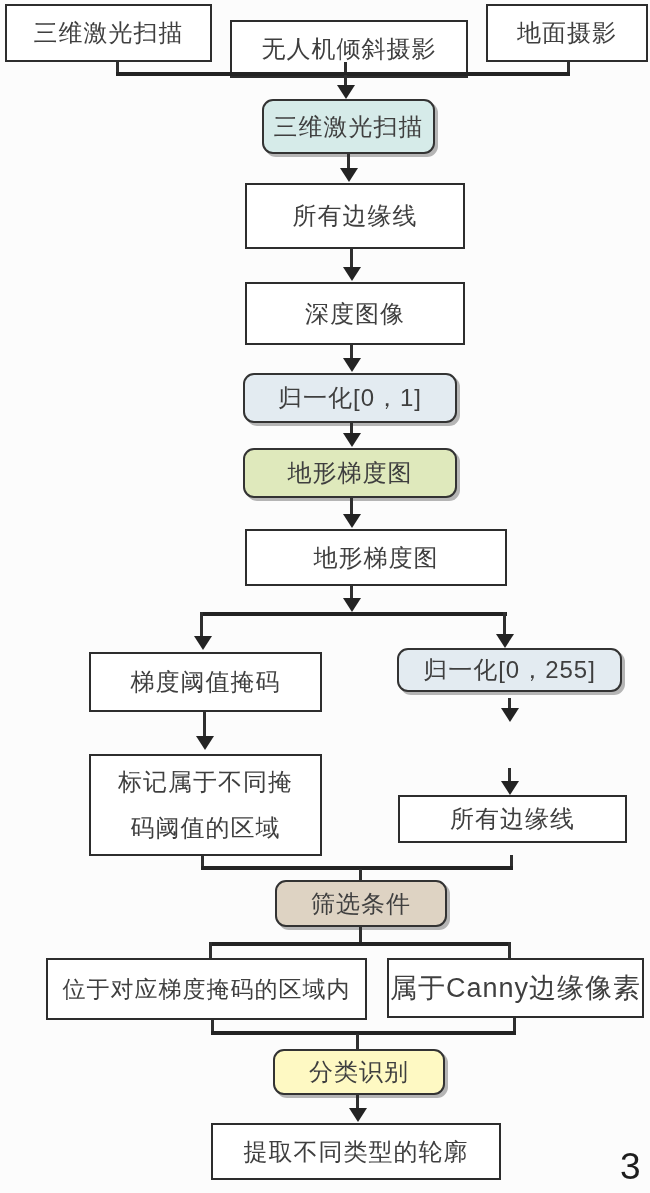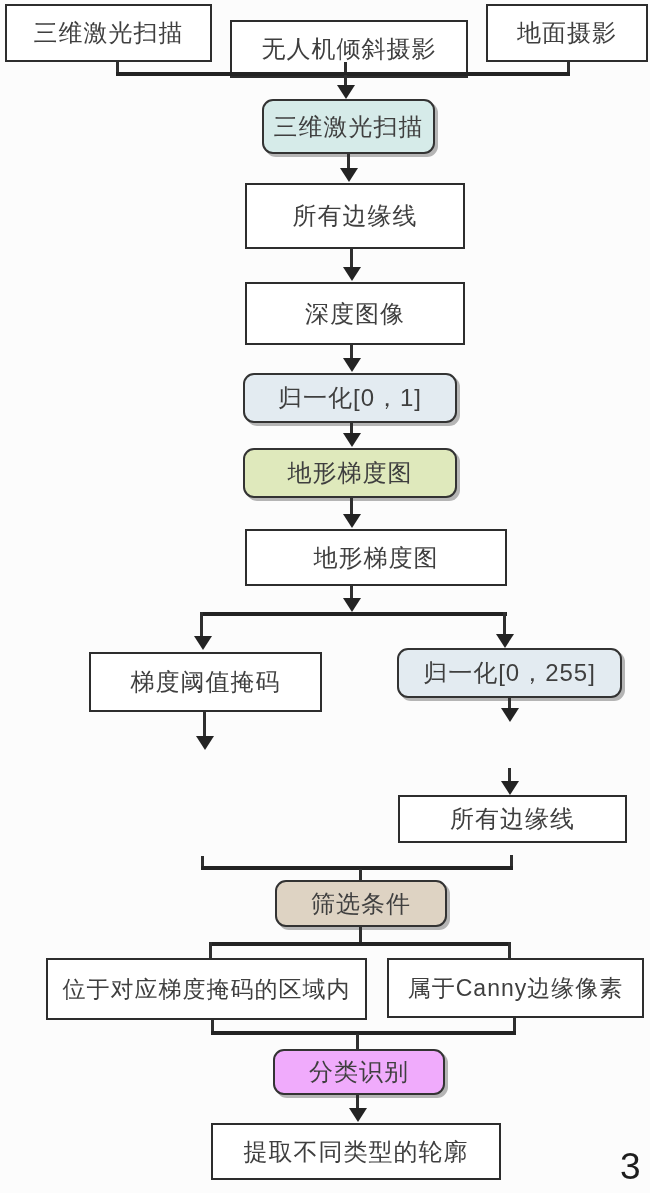--- a/index.html
+++ b/index.html
@@ -64,22 +64,24 @@
   <div class="vline" style="left:200px;top:612px;height:25px"></div>
   <div class="arrow-down" style="left:194px;top:636px"></div>
   <div class="vline" style="left:503px;top:612px;height:23px"></div>
   <div class="arrow-down" style="left:496px;top:634px"></div>
 
   <div class="box" style="left:89px;top:652px;width:233px;height:60px">梯度阈值掩码</div>
 
   <div class="vline" style="left:203px;top:712px;height:25px"></div>
   <div class="arrow-down" style="left:196px;top:736px"></div>
 
+  <div class="box" style="left:89px;top:754px;width:233px;height:102px">标记属于不同掩
+码阈值的区域</div>
 
-  <div class="box rounded" style="left: 397px; top: 648px; width: 225px; height: 50px; background: rgb(227, 235, 241);">归一化[0，255]</div>
+  <div class="box rounded" style="left: 397px; top: 648px; width: 225px; height: 44px; background: rgb(227, 235, 241);">归一化[0，255]</div>
 
   <div class="vline" style="left:508px;top:698px;height:12px"></div>
   <div class="arrow-down" style="left:501px;top:708px"></div>
 
 
   <div class="vline" style="left:508px;top:768px;height:14px"></div>
   <div class="arrow-down" style="left:501px;top:781px"></div>
 
   <div class="box" style="left:398px;top:795px;width:229px;height:48px">所有边缘线</div>
 
@@ -89,28 +91,28 @@
   <div class="vline" style="left:359px;top:869px;height:11px"></div>
 
   <div class="box rounded" style="left: 275px; top: 880px; width: 172px; height: 47px; background: rgb(222, 211, 195);">筛选条件</div>
 
   <div class="vline" style="left:359px;top:927px;height:18px"></div>
   <div class="hline" style="left:209px;top:942px;width:302px"></div>
   <div class="vline" style="left:209px;top:942px;height:16px"></div>
   <div class="vline" style="left:508px;top:942px;height:16px"></div>
 
   <div class="box" style="left:46px;top:958px;width:321px;height:62px;font-size:23px">位于对应梯度掩码的区域内</div>
-  <div class="box" style="left:387px;top:958px;width:257px;height:60px;font-size:23px">属于Canny边缘像素</div>
+  <div class="box" style="left:387px;top:958px;width:257px;height:60px;font-size:27px">属于Canny边缘像素</div>
 
   <div class="vline" style="left:211px;top:1020px;height:14px"></div>
   <div class="vline" style="left:513px;top:1018px;height:16px"></div>
   <div class="hline" style="left:211px;top:1031px;width:305px"></div>
   <div class="vline" style="left:356px;top:1034px;height:15px"></div>
 
-  <div class="box rounded" style="left: 273px; top: 1049px; width: 172px; height: 46px; background: #f0abfc;">分类识别</div>
+  <div class="box rounded" style="left: 273px; top: 1049px; width: 172px; height: 46px; background: #fef9c3;">分类识别</div>
 
   <div class="vline" style="left:356px;top:1095px;height:14px"></div>
   <div class="arrow-down" style="left:349px;top:1108px"></div>
 
   <div class="box" style="left:211px;top:1123px;width:290px;height:57px">提取不同类型的轮廓</div>
 
   <div class="pagenum" style="left:620px;top:1146px">3</div>
 
 </div>
 

